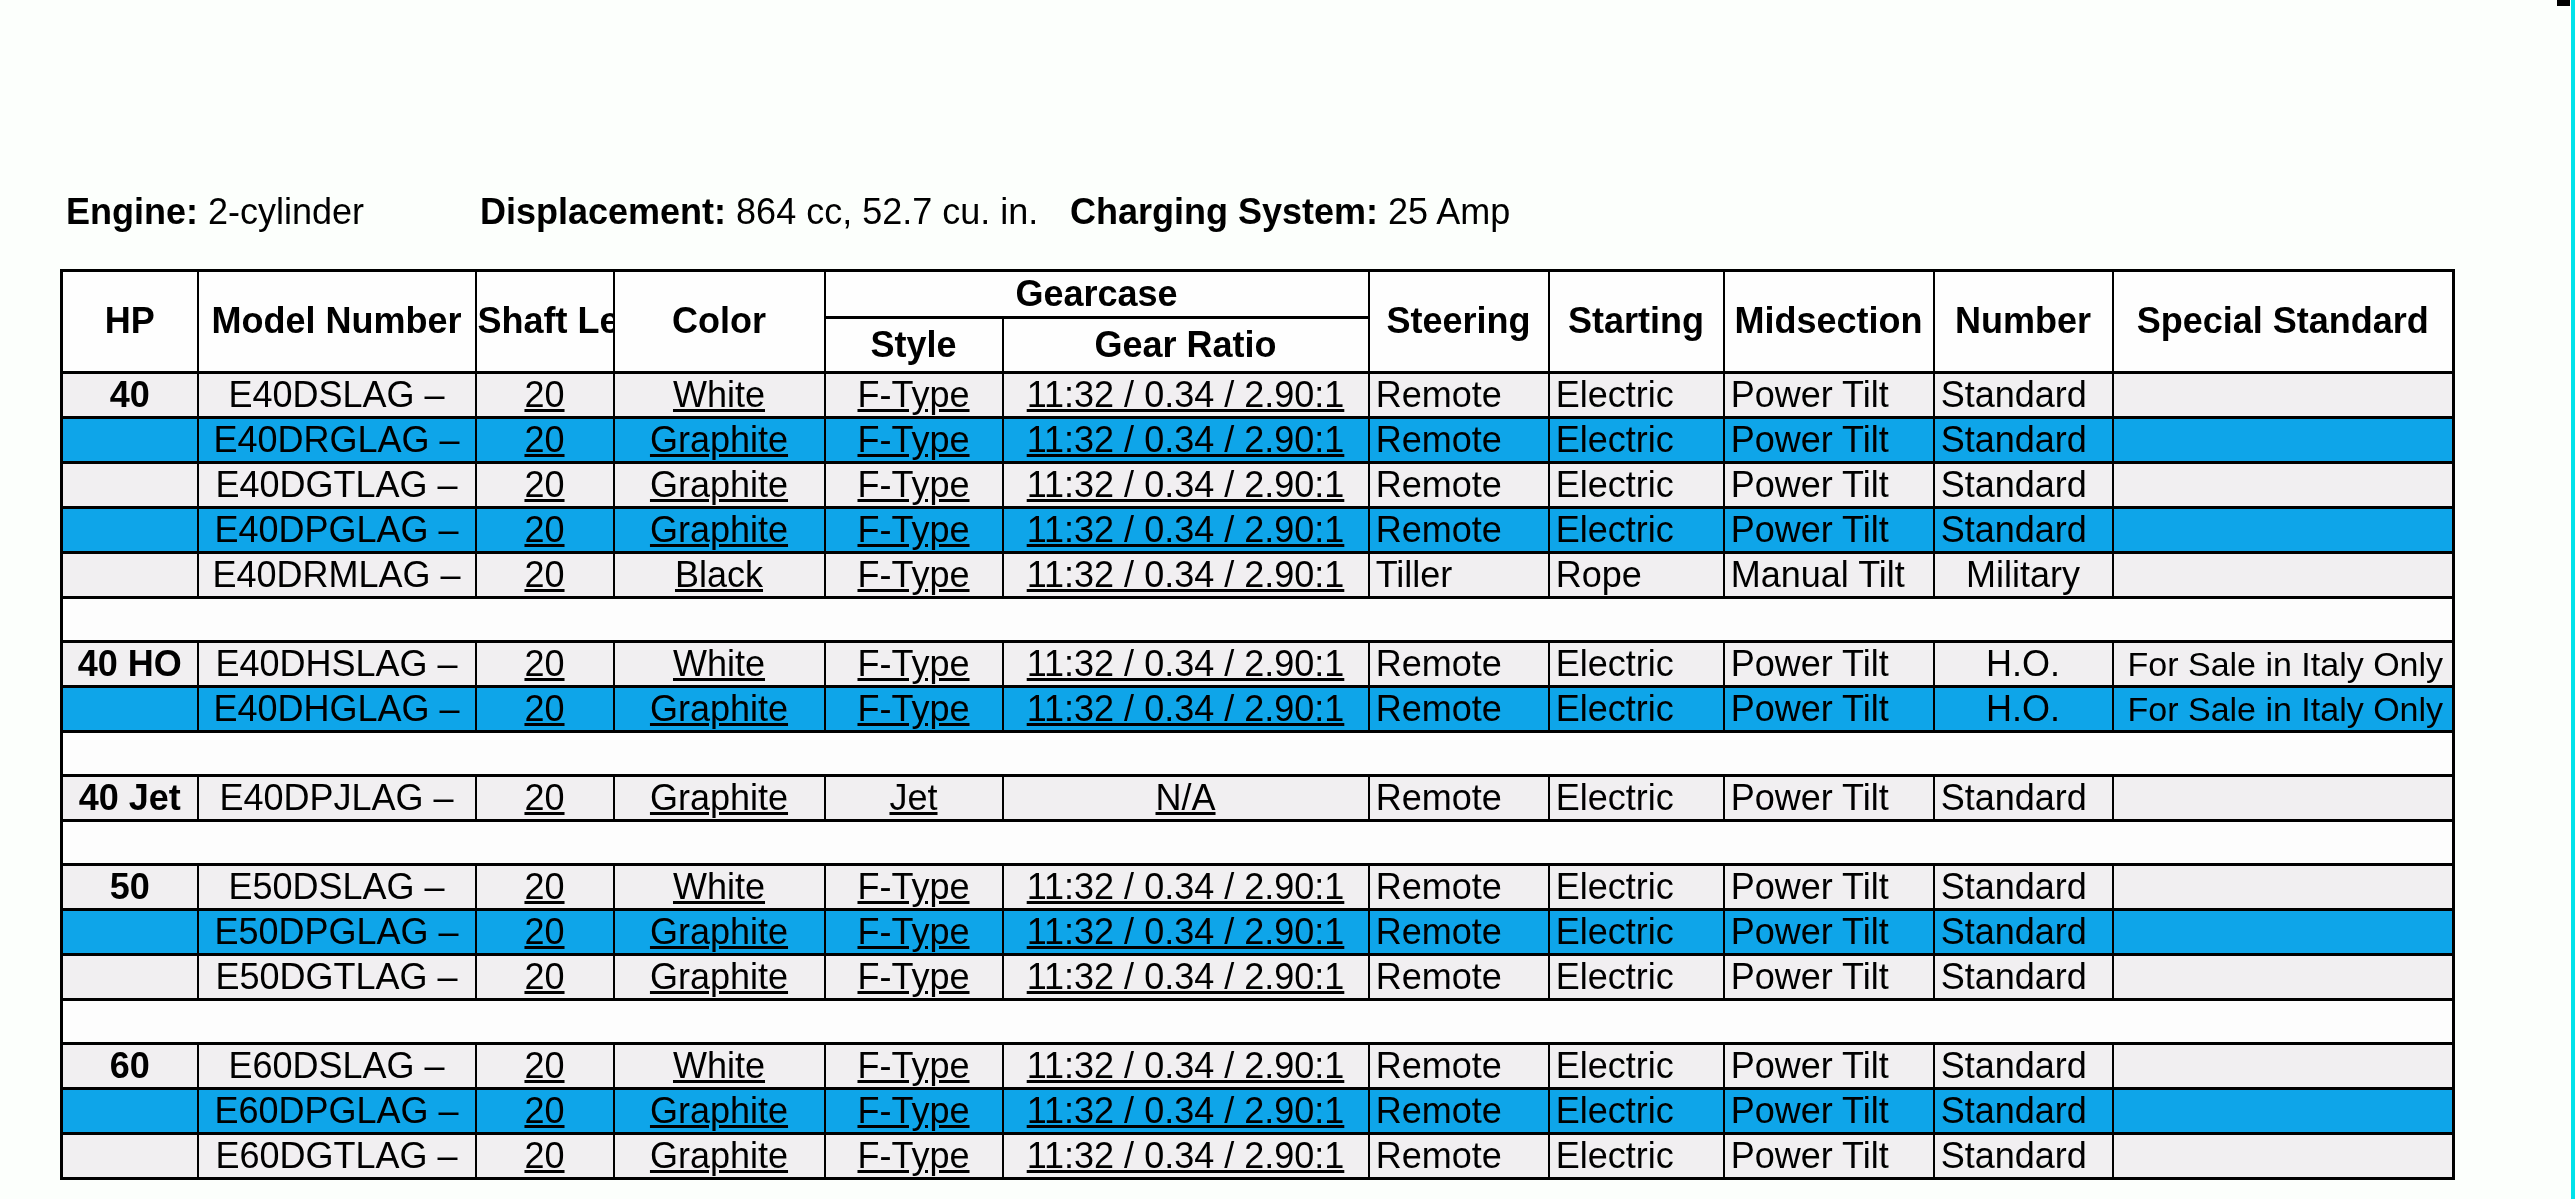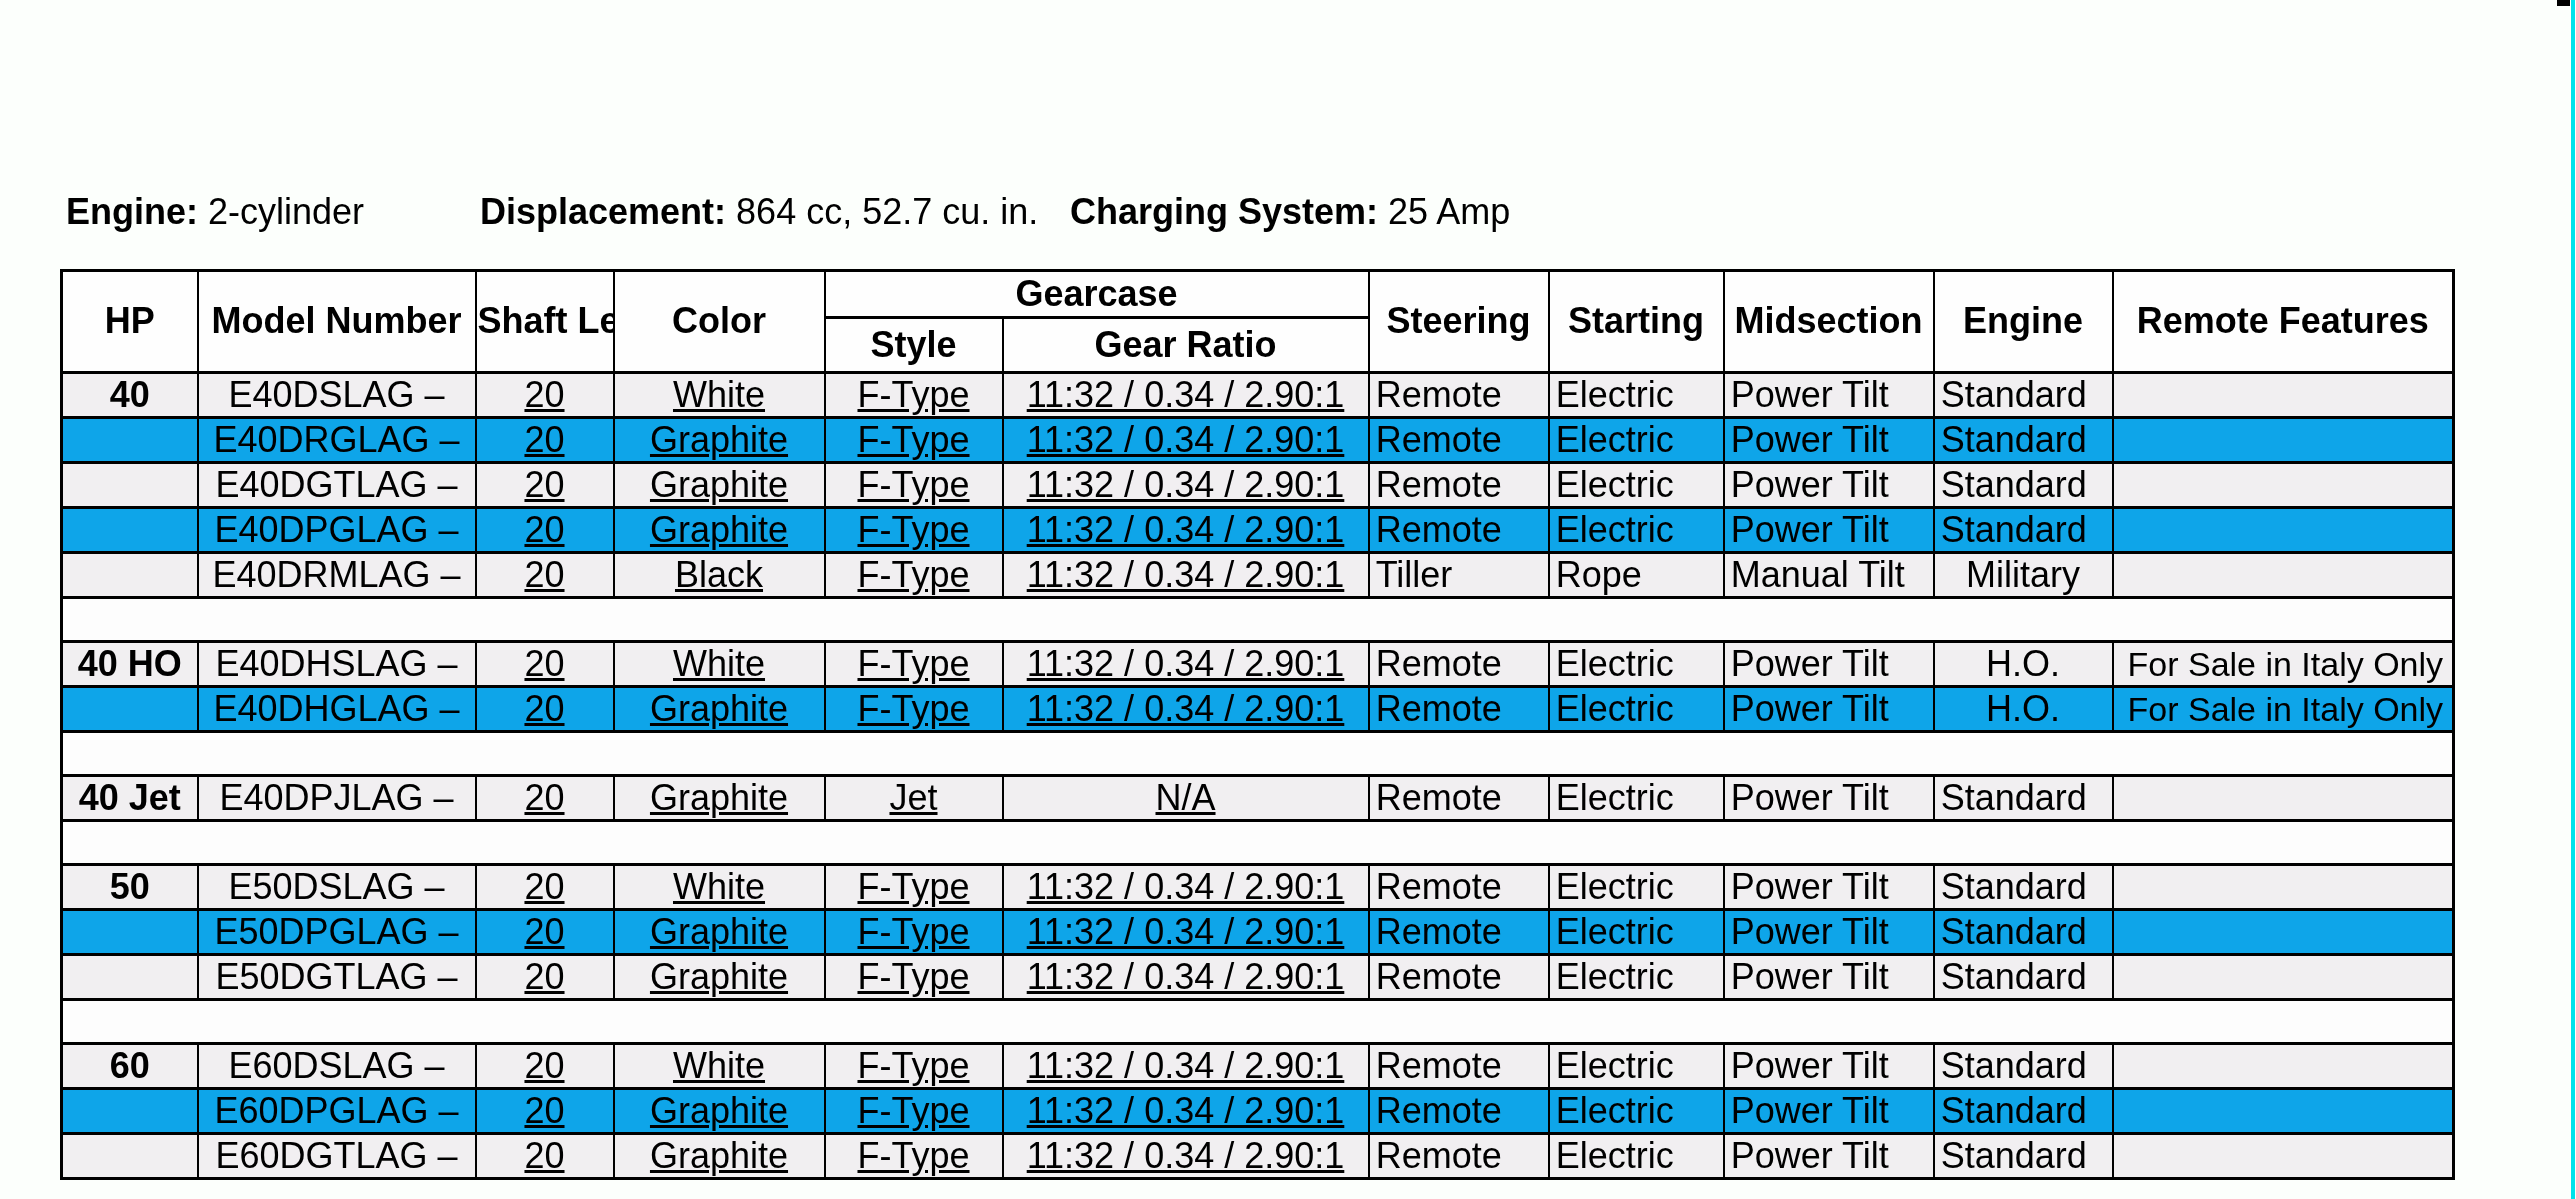--- a/index.html
+++ b/index.html
@@ -88,22 +88,22 @@
   <thead>
     <tr class="h1">
       <th rowspan="2">HP</th>
       <th rowspan="2">Model Number</th>
       <th rowspan="2">Shaft Length</th>
       <th rowspan="2">Color</th>
       <th colspan="2" class="gearcase">Gearcase</th>
       <th rowspan="2">Steering</th>
       <th rowspan="2">Starting</th>
       <th rowspan="2">Midsection</th>
-      <th rowspan="2">Engine</th>
-      <th rowspan="2">Remote Features</th>
+      <th rowspan="2">Number</th>
+      <th rowspan="2">Special Standard</th>
     </tr>
     <tr class="h2">
       <th>Style</th>
       <th>Gear Ratio</th>
     </tr>
   </thead>
 <tbody>
       <tr class="row-gray">
         <td class="c-hp">40</td>
         <td class="c-model">E40DSLAG –</td>

